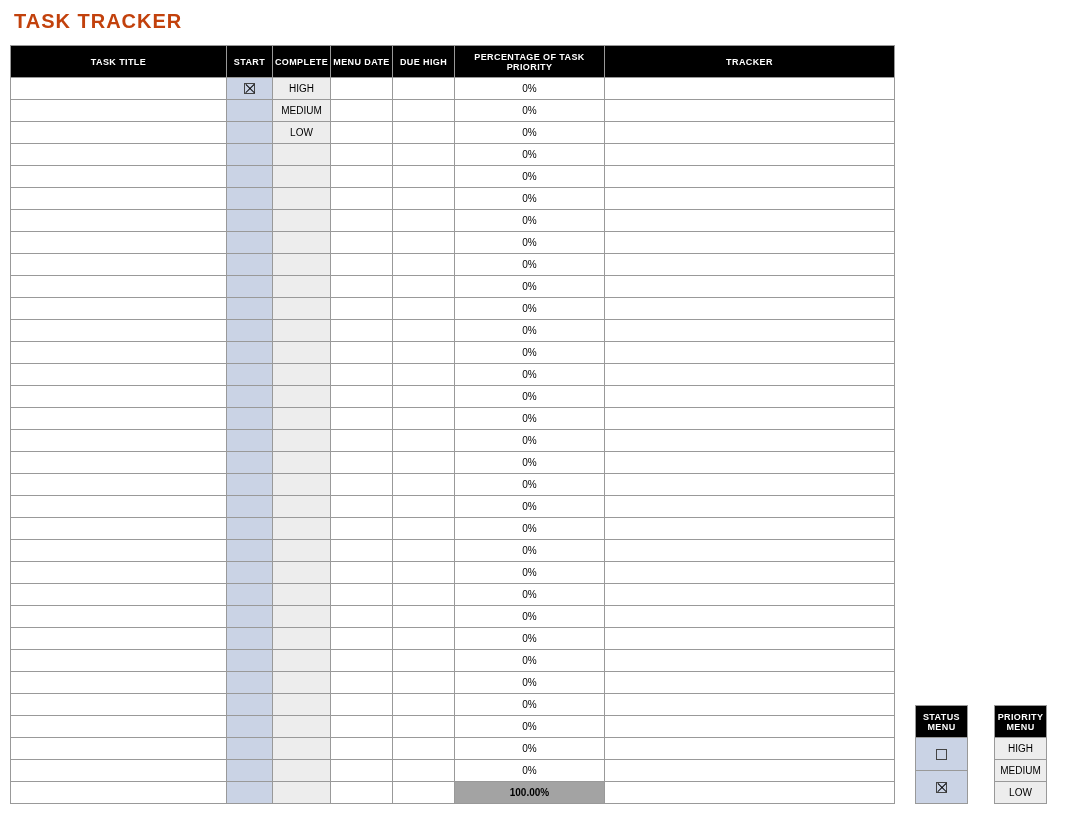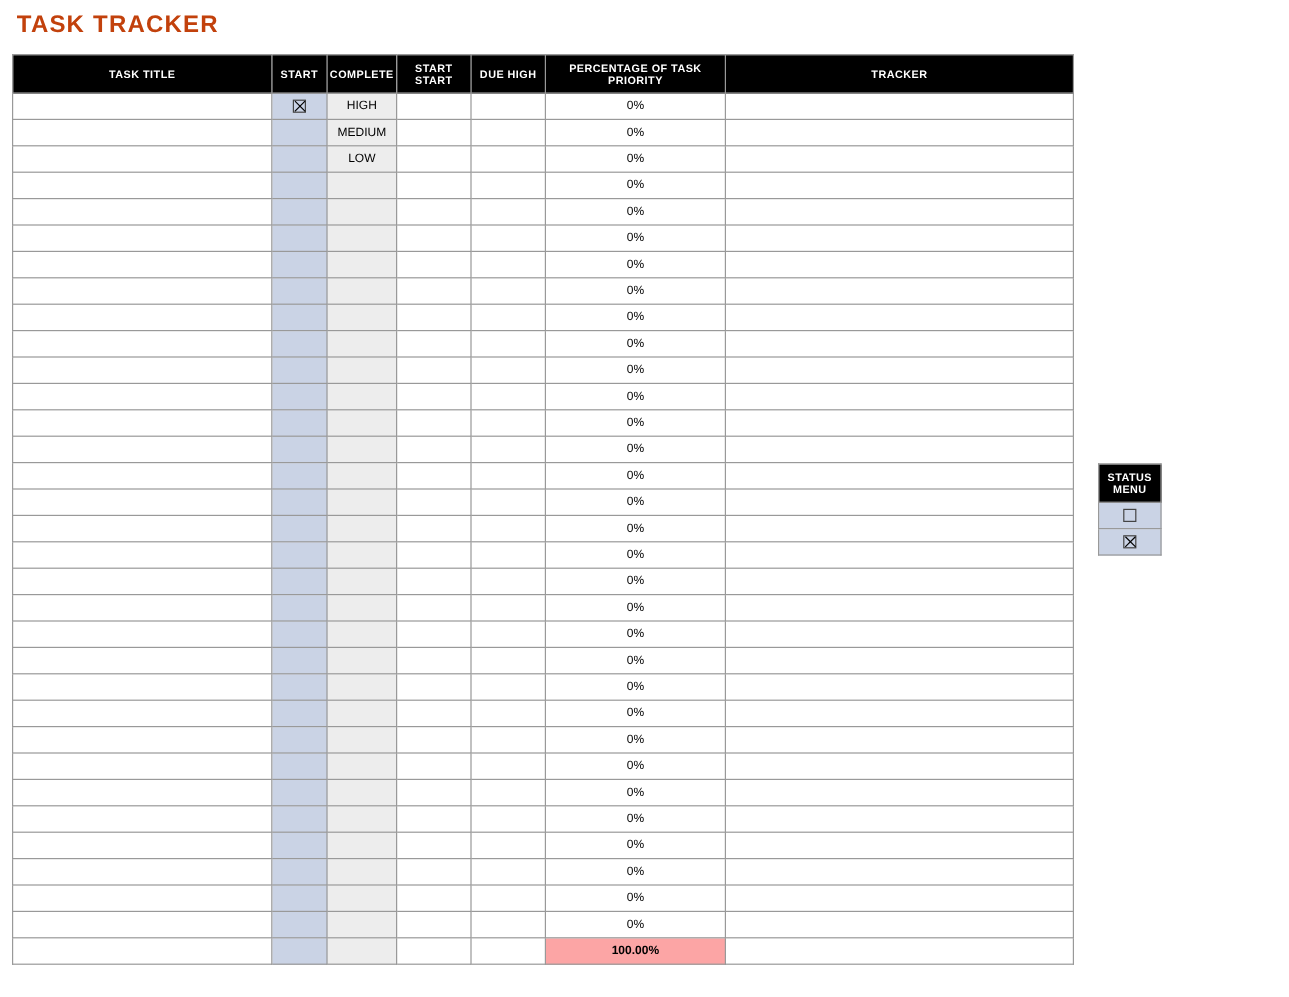--- a/index.html
+++ b/index.html
@@ -14,21 +14,21 @@
   .page-title {
     font-size: 20px;
     font-weight: bold;
     color: #c2410c;
     letter-spacing: 1px;
     margin: 0 0 12px 4px;
   }
   .layout {
     display: flex;
     gap: 20px;
-    align-items: center;
+    align-items: flex-end;
   }
   table {
     border-collapse: collapse;
     table-layout: fixed;
   }
   th, td {
     border: 1px solid #999;
     padding: 0;
     height: 22px;
     vertical-align: middle;
@@ -45,21 +45,21 @@
   }
   .col-title    { width: 216px; }
   .col-status   { width: 46px; }
   .col-priority { width: 58px; }
   .col-start    { width: 62px; }
   .col-due      { width: 62px; }
   .col-pct      { width: 150px; }
   .col-comments { width: 290px; }
   .status-td    { background: #CAD3E5; }
   .priority-td  { background: #EDEDED; }
-  .total-td     { background: #fca5a5; font-weight: bold; }
+  .total-td     { background: #a3a3a3; font-weight: bold; }
   .checkbox {
     display: inline-block;
     width: 11px;
     height: 11px;
     border: 1px solid #444;
     position: relative;
     vertical-align: middle;
   }
   .checkbox.checked::before,
   .checkbox.checked::after {
@@ -96,21 +96,21 @@
       <col class="col-start">
         <col class="col-due">
         <col class="col-pct">
         <col class="col-comments">
     </colgroup>
     <thead>
       <tr>
         <th>TASK TITLE</th>
         <th>START</th>
         <th>COMPLETE</th>
-        <th>START START</th>
+        <th>MENU DATE</th>
         <th>DUE HIGH</th>
         <th>PERCENTAGE OF TASK PRIORITY</th>
         <th>TRACKER</th>
       </tr>
     </thead>
     <tbody id="task-body">
         <tr>
           <td></td>
           <td class="status-td"><span class="checkbox checked"></span></td>
           <td class="priority-td">HIGH</td>
@@ -422,15 +422,33 @@
       <tbody id="status-menu-body">
           <tr>
             <td><span class="checkbox"></span></td>
           </tr>
           <tr>
             <td><span class="checkbox checked"></span></td>
           </tr>
         </tbody>
     </table>
 
+    <table class="menu-table menu-priority">
+      <thead>
+        <tr>
+            <th>PRIORITY MENU</th>
+          </tr>
+      </thead>
+      <tbody id="priority-menu-body">
+          <tr>
+            <td>HIGH</td>
+          </tr>
+          <tr>
+            <td>MEDIUM</td>
+          </tr>
+          <tr>
+            <td>LOW</td>
+          </tr>
+        </tbody>
+    </table>
   </div>
 
 </div>
 
 </body></html>

